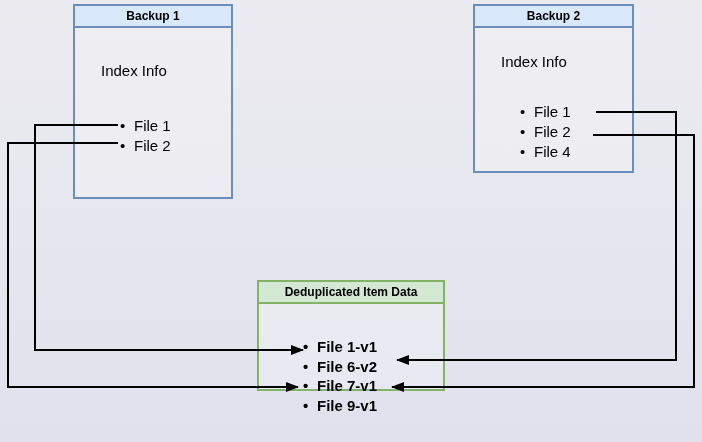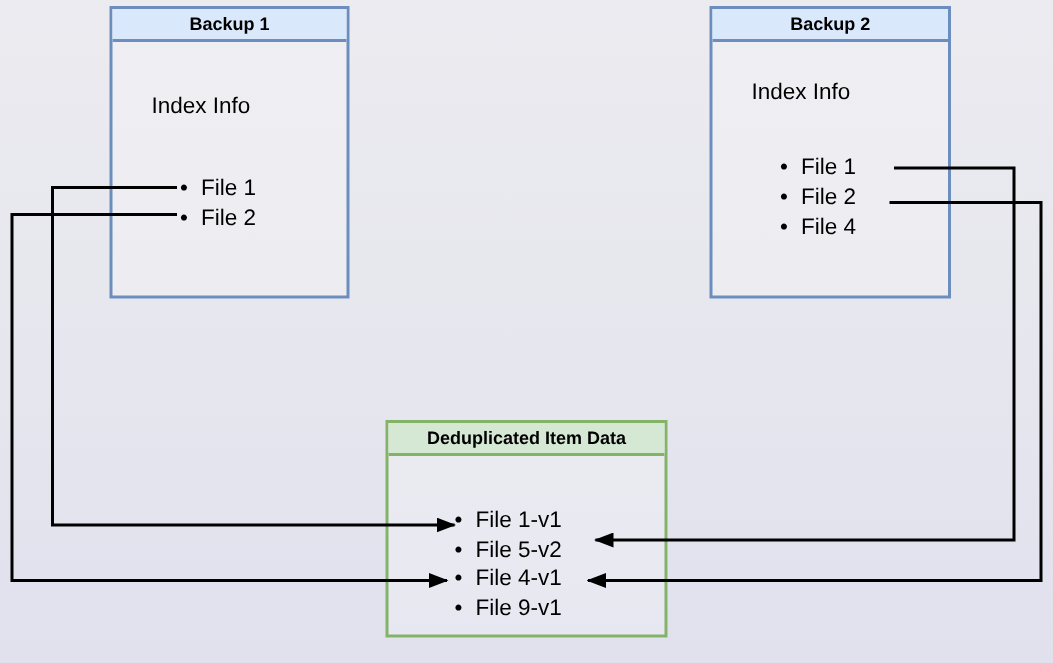--- a/index.html
+++ b/index.html
@@ -28,21 +28,21 @@
   .green .node-header { background: #d5e8d4; border-bottom: 2px solid #82b366; }
   .node-body { position: relative; }
   .index-label {
     position: absolute; font-size: 15px; line-height: 19px; white-space: nowrap;
   }
   ul.file-list {
     position: absolute; margin: 0; padding: 0; list-style: none;
     font-size: 15px;
   }
   ul.file-list li { line-height: 20px; white-space: nowrap; }
-  .dedup ul.file-list li { line-height: 19.5px; }
+  .dedup ul.file-list li { line-height: 19.5px; font-weight: bold; }
   ul.file-list li::before {
     content: "\2022";
     display: inline-block; width: 8px; margin-right: 6px;
     font-size: 15px;
   }
   svg.connectors {
     position: absolute; left: 0; top: 0; width: 702px; height: 442px;
     pointer-events: none;
   }
   svg.connectors polyline {
@@ -60,43 +60,43 @@
     </div>
     <div class="node-body" style="height:169px;">
       <div class="index-label" style="left:26px; top:33px;">Index Info</div>
       <ul class="file-list" style="left:45px; top:88px;">
         <li>File 1</li>
         <li>File 2</li>
       </ul>
     </div>
   </div>
 
-  <div class="node blue" style="left:473px; top:4px; width:161px; height:195px;">
+  <div class="node blue" style="left:473px; top:4px; width:161px; height:169px;">
     <div class="node-header">
       <span>Backup 2</span>
     </div>
     <div class="node-body" style="height:169px;">
       <div class="index-label" style="left:26px; top:24px;">Index Info</div>
       <ul class="file-list" style="left:45px; top:74px;">
         <li>File 1</li>
         <li>File 2</li>
         <li>File 4</li>
       </ul>
     </div>
   </div>
 
-  <div class="node green dedup" style="left:257px; top:280px; width:188px; height:145px;">
+  <div class="node green dedup" style="left:257px; top:280px; width:188px; height:111px;">
     <div class="node-header">
       <span>Deduplicated Item Data</span>
     </div>
     <div class="node-body" style="height:132px;">
       <ul class="file-list" style="left:44px; top:33px;">
         <li>File 1-v1</li>
-        <li>File 5-v2</li>
-        <li>File 4-v1</li>
+        <li>File 6-v2</li>
+        <li>File 7-v1</li>
         <li>File 9-v1</li>
       </ul>
     </div>
   </div>
 
   <svg class="connectors" viewBox="0 0 702 442">
     <defs>
       <marker id="arrow" markerWidth="13" markerHeight="10" refX="12" refY="5" orient="auto" markerUnits="userSpaceOnUse">
         <path d="M0,0 L13,5 L0,10 z" fill="#000"></path>
       </marker>

